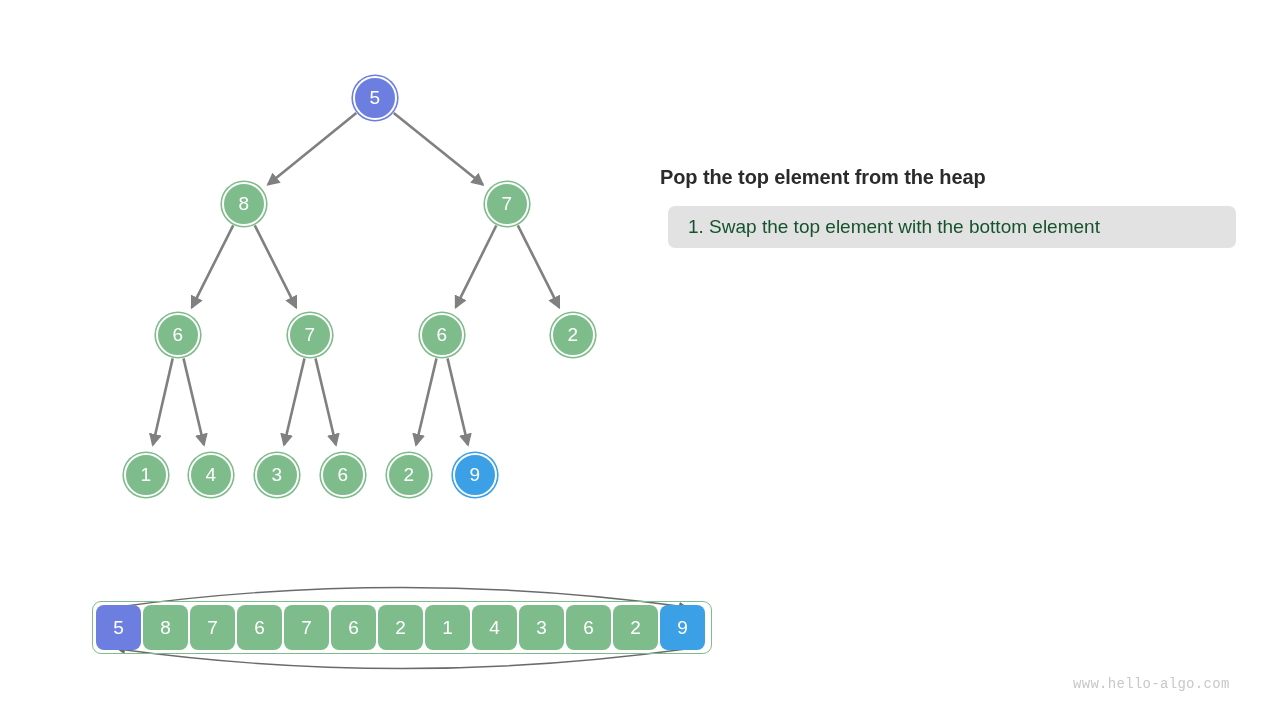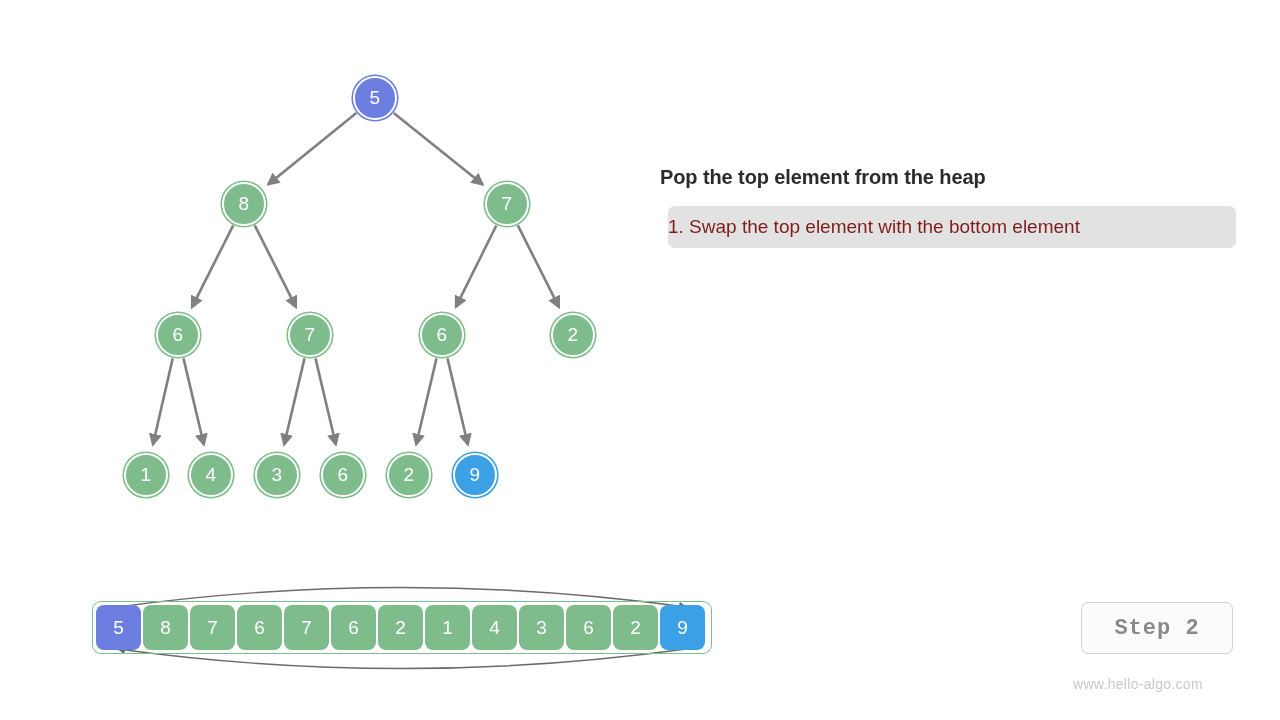--- a/index.html
+++ b/index.html
@@ -65,22 +65,23 @@
     left: 668px;
     top: 206px;
     width: 568px;
     height: 42px;
     background: #e2e2e2;
     border-radius: 7px;
     display: flex;
     align-items: center;
   }
   #subtitle-text {
+    padding-left: 20px;
     font-size: 19px;
-    color: #7f1d1d;
+    color: #14532d;
     white-space: nowrap;
   }
 
   
   #array-container {
     position: absolute;
     left: 92px;
     top: 601px;
     width: 620px;
     height: 53px;
@@ -124,21 +125,21 @@
     font-family: "Liberation Mono", "DejaVu Sans Mono", monospace;
     font-size: 22px;
     font-weight: bold;
     color: #8a8a8a;
     letter-spacing: 1px;
   }
   #watermark {
     position: absolute;
     left: 1073px;
     top: 676px;
-    font-family: Liberation Sans, sans-serif;
+    font-family: Liberation Mono, monospace;
     font-size: 14px;
     color: #c8c8c8;
     letter-spacing: 0.3px;
   }
 </style>
 </head>
 <body>
 
 <div id="stage">
 
@@ -202,16 +203,15 @@
       <div class="cell green">6</div>
       <div class="cell green">2</div>
       <div class="cell green">1</div>
       <div class="cell green">4</div>
       <div class="cell green">3</div>
       <div class="cell green">6</div>
       <div class="cell green">2</div>
       <div class="cell blue">9</div>
     </div>
 
-  <div id="step-badge">Step 2</div>
   <div id="watermark">www.hello-algo.com</div>
 
 </div>
 
 </body></html>

